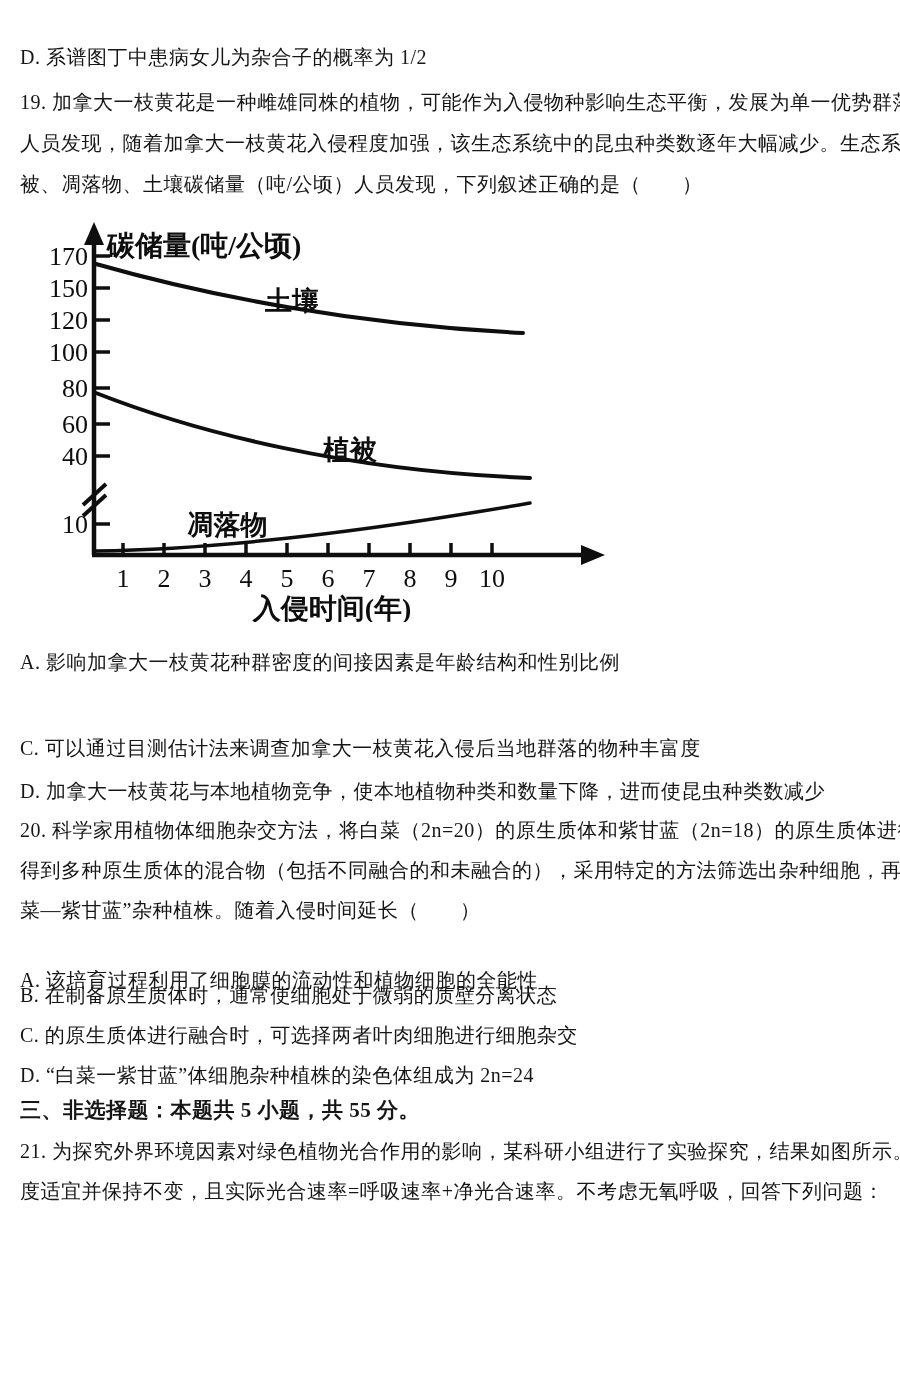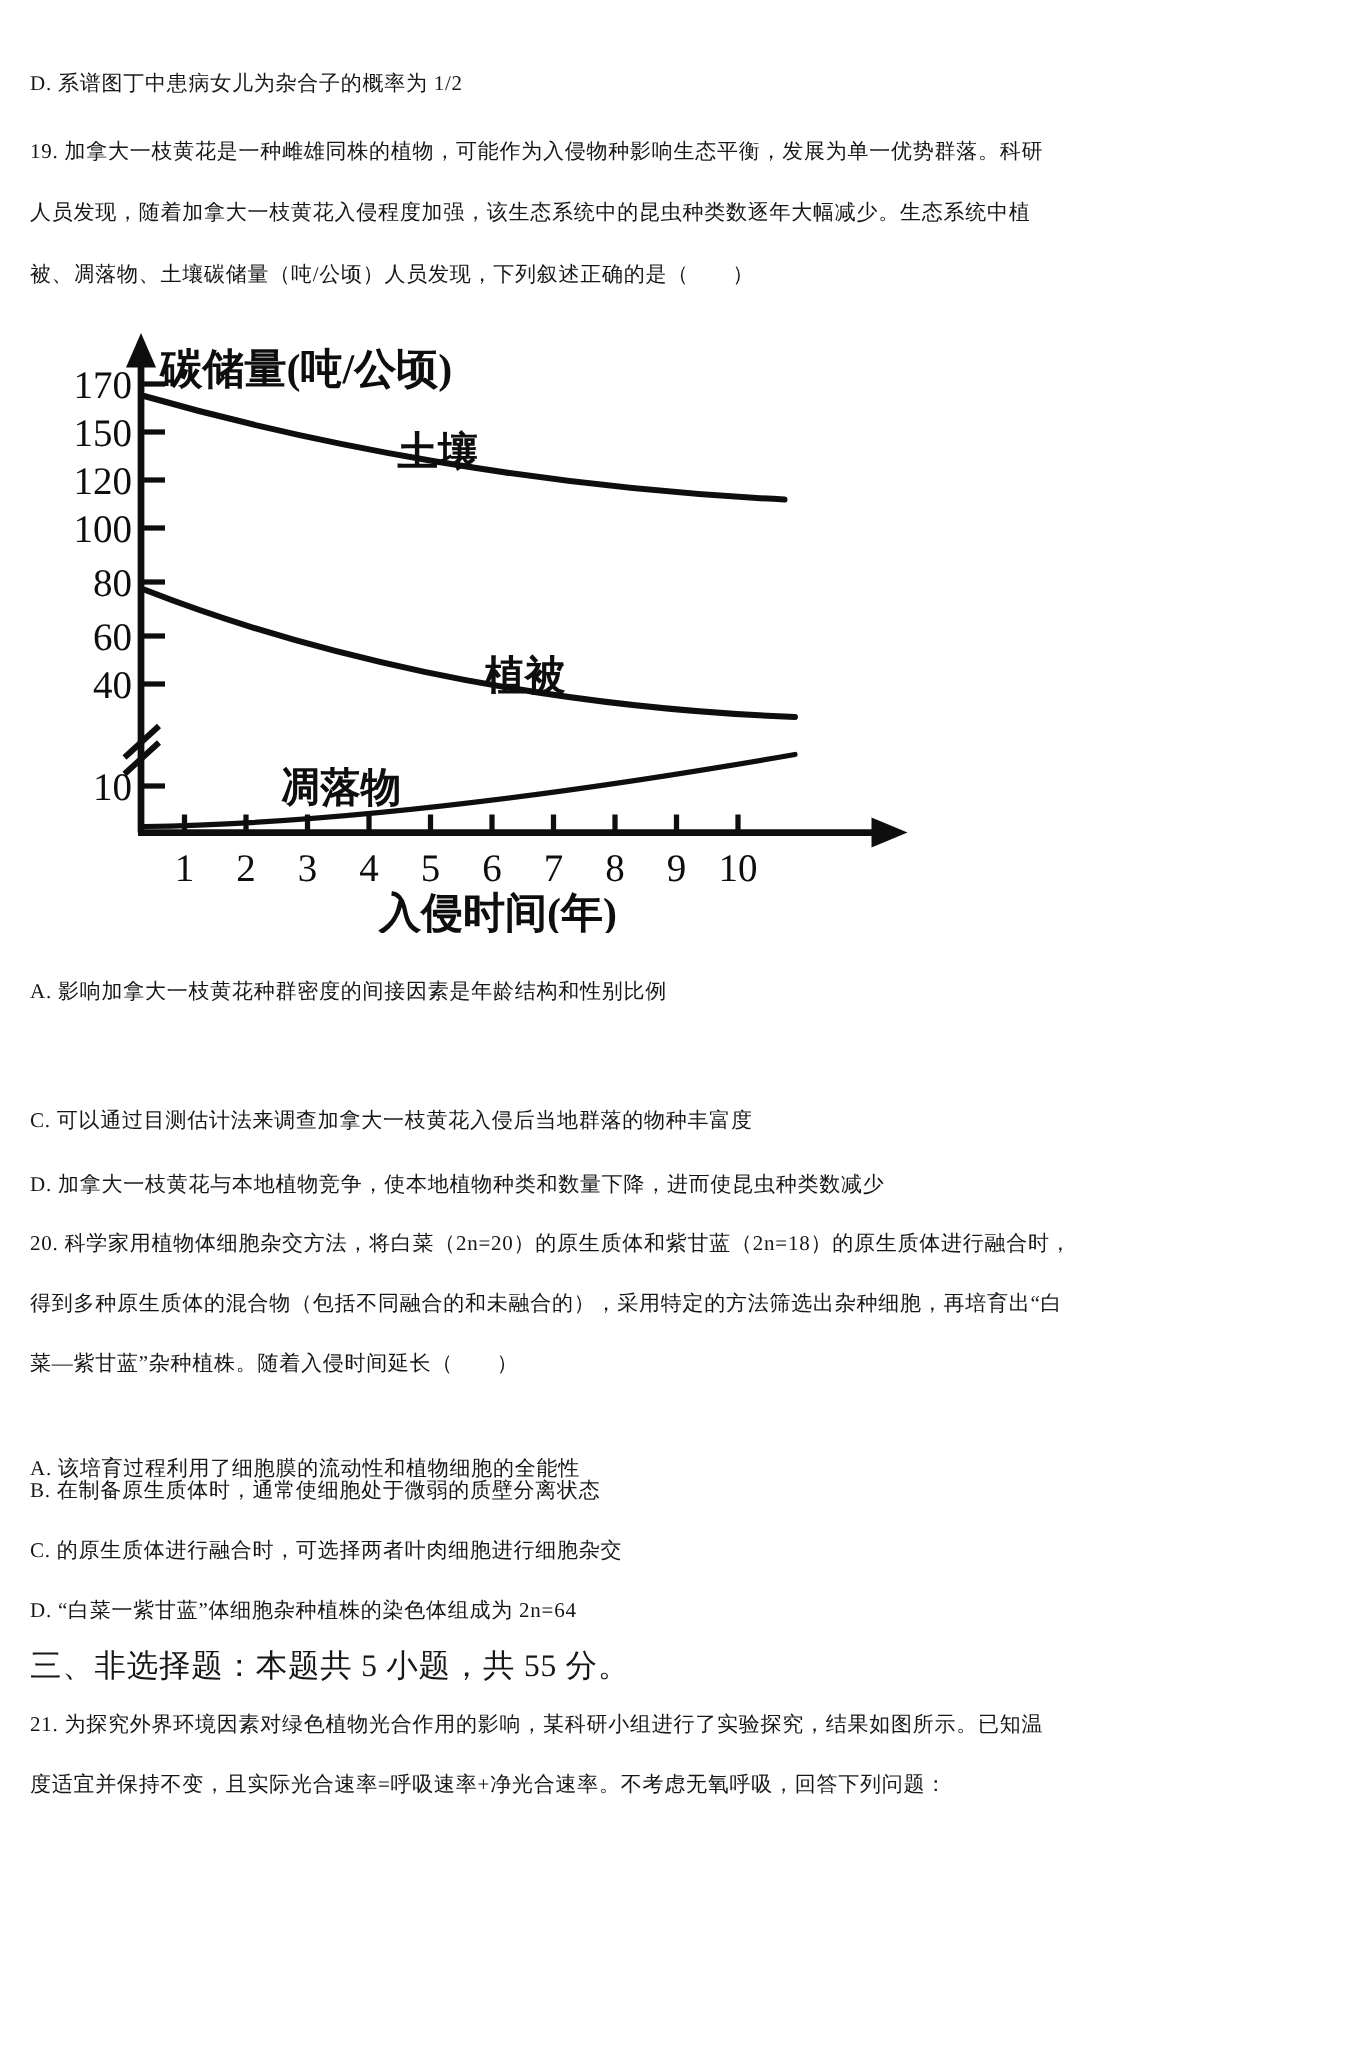--- a/index.html
+++ b/index.html
@@ -10,26 +10,26 @@
     position: relative;
     font-family: "Liberation Serif", "DejaVu Serif", serif;
     color: #161616;
     overflow: hidden;
   }
   .page { position: absolute; inset: 0; background: #fff; }
   .tl {
     position: absolute;
     left: 20px;
     width: 866px;
-    font-size: 14px;
+    font-size: 20px;
     line-height: 26px;
     letter-spacing: 0.5px;
     white-space: nowrap;
   }
-  .tl.bold { font-weight: normal; font-size: 21px; }
+  .tl.bold { font-weight: bold; font-size: 21px; }
   .chart-wrap { position: absolute; left: 38px; top: 222px; width: 600px; height: 400px; }
   svg text {
     font-family: "Liberation Serif", "DejaVu Serif", serif;
     fill: #0e0e0e;
   }
   .axis-num { font-size: 26px; }
   .curve-label { font-size: 27px; font-weight: 600; }
   .chart-title { font-size: 28px; font-weight: 600; }
   .x-axis-label { font-size: 28px; font-weight: 600; }
 </style>
@@ -111,20 +111,20 @@
   <div class="tl" style="top:735px">C. 可以通过目测估计法来调查加拿大一枝黄花入侵后当地群落的物种丰富度</div>
   <div class="tl" style="top:778px">D. 加拿大一枝黄花与本地植物竞争，使本地植物种类和数量下降，进而使昆虫种类数减少</div>
 
   <div class="tl" style="top:817px">20. 科学家用植物体细胞杂交方法，将白菜（2n=20）的原生质体和紫甘蓝（2n=18）的原生质体进行融合时，</div>
   <div class="tl" style="top:857px">得到多种原生质体的混合物（包括不同融合的和未融合的），采用特定的方法筛选出杂种细胞，再培育出“白</div>
   <div class="tl" style="top:897px">菜—紫甘蓝”杂种植株。随着入侵时间延长（　　）</div>
 
   <div class="tl" style="top:967px">A. 该培育过程利用了细胞膜的流动性和植物细胞的全能性</div>
   <div class="tl" style="top:982px">B. 在制备原生质体时，通常使细胞处于微弱的质壁分离状态</div>
   <div class="tl" style="top:1022px">C. 的原生质体进行融合时，可选择两者叶肉细胞进行细胞杂交</div>
-  <div class="tl" style="top:1062px">D. “白菜一紫甘蓝”体细胞杂种植株的染色体组成为 2n=64</div>
+  <div class="tl" style="top:1062px">D. “白菜一紫甘蓝”体细胞杂种植株的染色体组成为 2n=24</div>
 
   <div class="tl bold" style="top:1097px">三、非选择题：本题共 5 小题，共 55 分。</div>
 
   <div class="tl" style="top:1138px">21. 为探究外界环境因素对绿色植物光合作用的影响，某科研小组进行了实验探究，结果如图所示。已知温</div>
   <div class="tl" style="top:1178px">度适宜并保持不变，且实际光合速率=呼吸速率+净光合速率。不考虑无氧呼吸，回答下列问题：</div>
 
 </div>
 
 </body></html>

